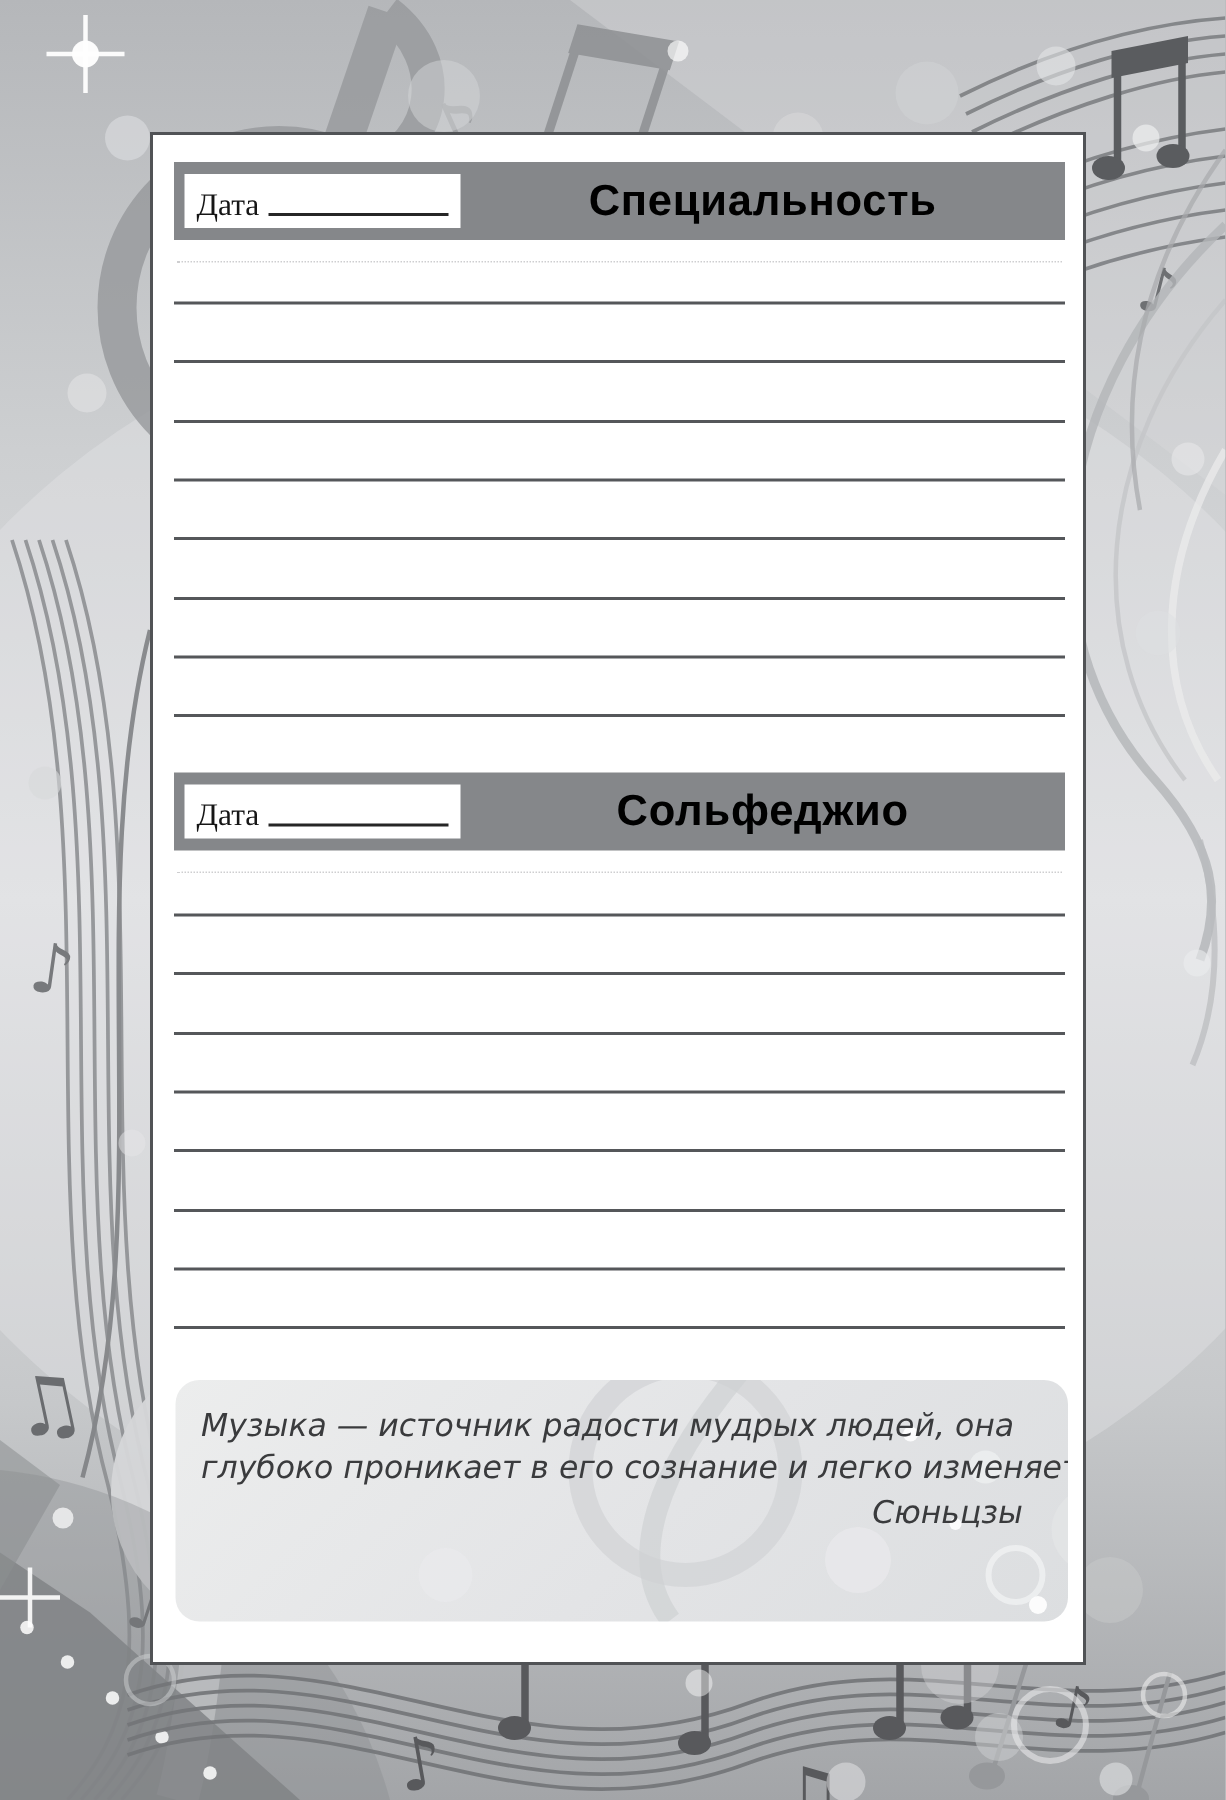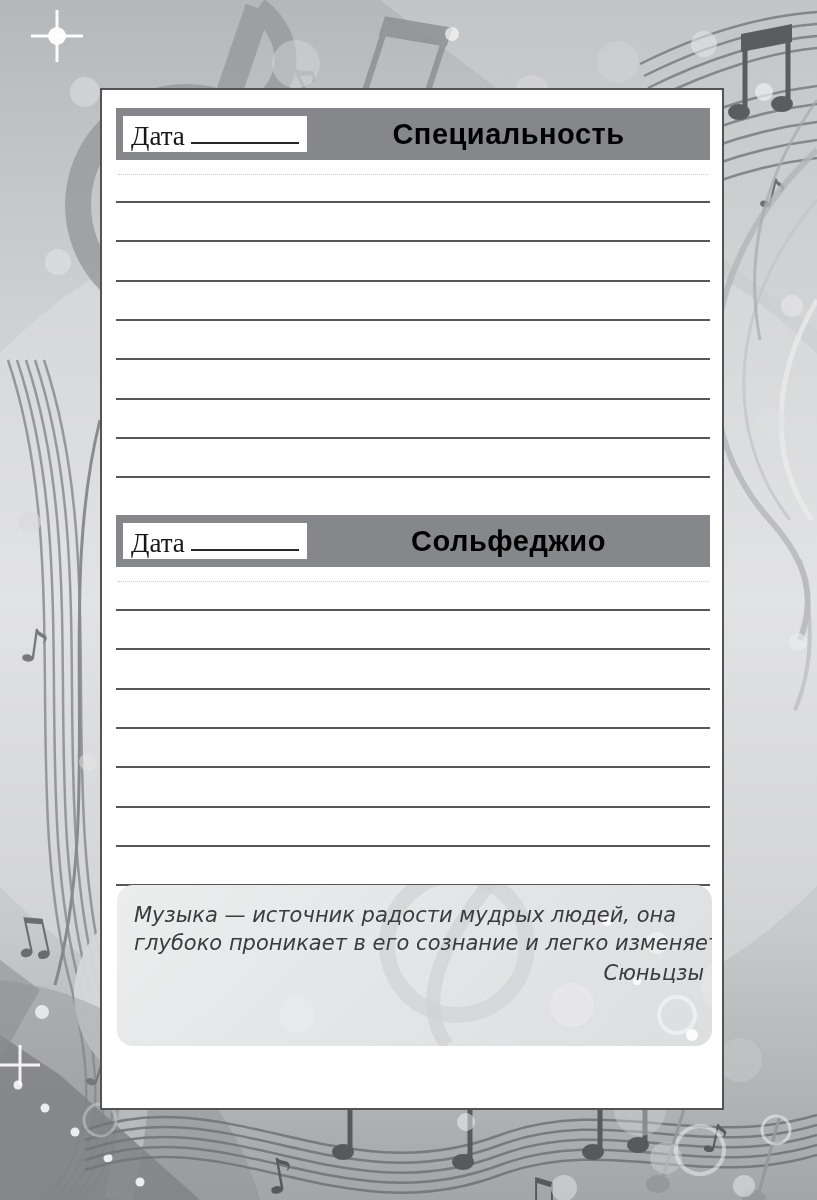--- a/index.html
+++ b/index.html
@@ -9,39 +9,39 @@
   
   .page{position:absolute;left:100px;top:88px;width:624px;height:1022px;
         background:#ffffff;border:2px solid #515356;box-sizing:border-box;z-index:1;}
   .sec{position:absolute;left:14px;width:594px;}
   .sec1{top:18px;height:400px;}
   .sec2{top:425px;height:400px;}
   .bar{position:absolute;left:0;top:0;width:594px;height:52px;background:#85878a;
        display:flex;align-items:center;}
   .datebox{width:184px;height:36px;margin-left:7px;background:#ffffff;
            display:flex;align-items:flex-end;padding:0 8px 4px 8px;box-sizing:border-box;}
-  .datelabel{font-family:"Liberation Serif",serif;font-size:27px;color:#161616;line-height:24px;}
+  .datelabel{font-family:"Liberation Serif",serif;font-size:21px;color:#161616;line-height:24px;}
   .dateline{flex:1;margin-left:6px;margin-bottom:4px;border-bottom:2px solid #262626;height:14px;}
   .title{flex:1;text-align:center;color:#000000;font-weight:700;font-size:29px;
          letter-spacing:.5px;line-height:52px;}
   .faint-rule{position:absolute;left:2px;right:2px;top:66px;border-top:1px dotted #c2c3c5;opacity:.8;}
   .rules{position:absolute;left:0;width:594px;height:280px;}
   .rules1{top:93px;}
   .rules2{top:94px;}
   .rule{position:absolute;left:0;right:0;height:2px;background:#55575a;
         box-shadow:0 1px 0 rgba(255,255,255,.6);}
   
-  .quote{position:absolute;left:15px;top:795px;width:595px;height:161px;border-radius:16px;
+  .quote{position:absolute;left:15px;top:830px;width:595px;height:161px;border-radius:16px;
          background:linear-gradient(135deg,#eceded 0%,#e3e4e6 55%,#dcdee0 100%);
          overflow:hidden;}
   .qbg{position:absolute;left:0;top:0;}
   .qtext{position:relative;padding:16px 24px 0 17px;color:#3a3b3d;
          font-family:"DejaVu Sans",sans-serif;font-style:italic;font-size:21px;line-height:28px;}
   .qline{white-space:nowrap;}
-  .qauthor{position:relative;margin-top:4px;padding-right:8px;text-align:right;color:#3a3b3d;
+  .qauthor{position:relative;margin-top:4px;padding-right:30px;text-align:right;color:#3a3b3d;
            font-family:"DejaVu Sans",sans-serif;font-style:italic;font-size:21px;}
 </style>
 </head>
 <body>
 
 <div class="stage">
 
   <svg class="bg" width="817" height="1200" viewBox="0 0 817 1200">
     <defs>
       <linearGradient id="bgGrad" x1="0" y1="0" x2="0" y2="1">

